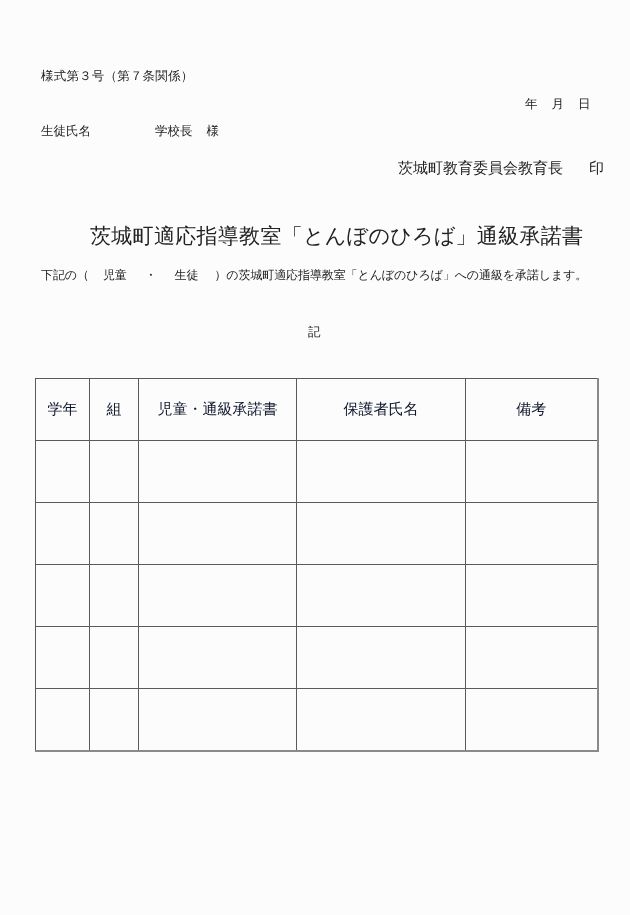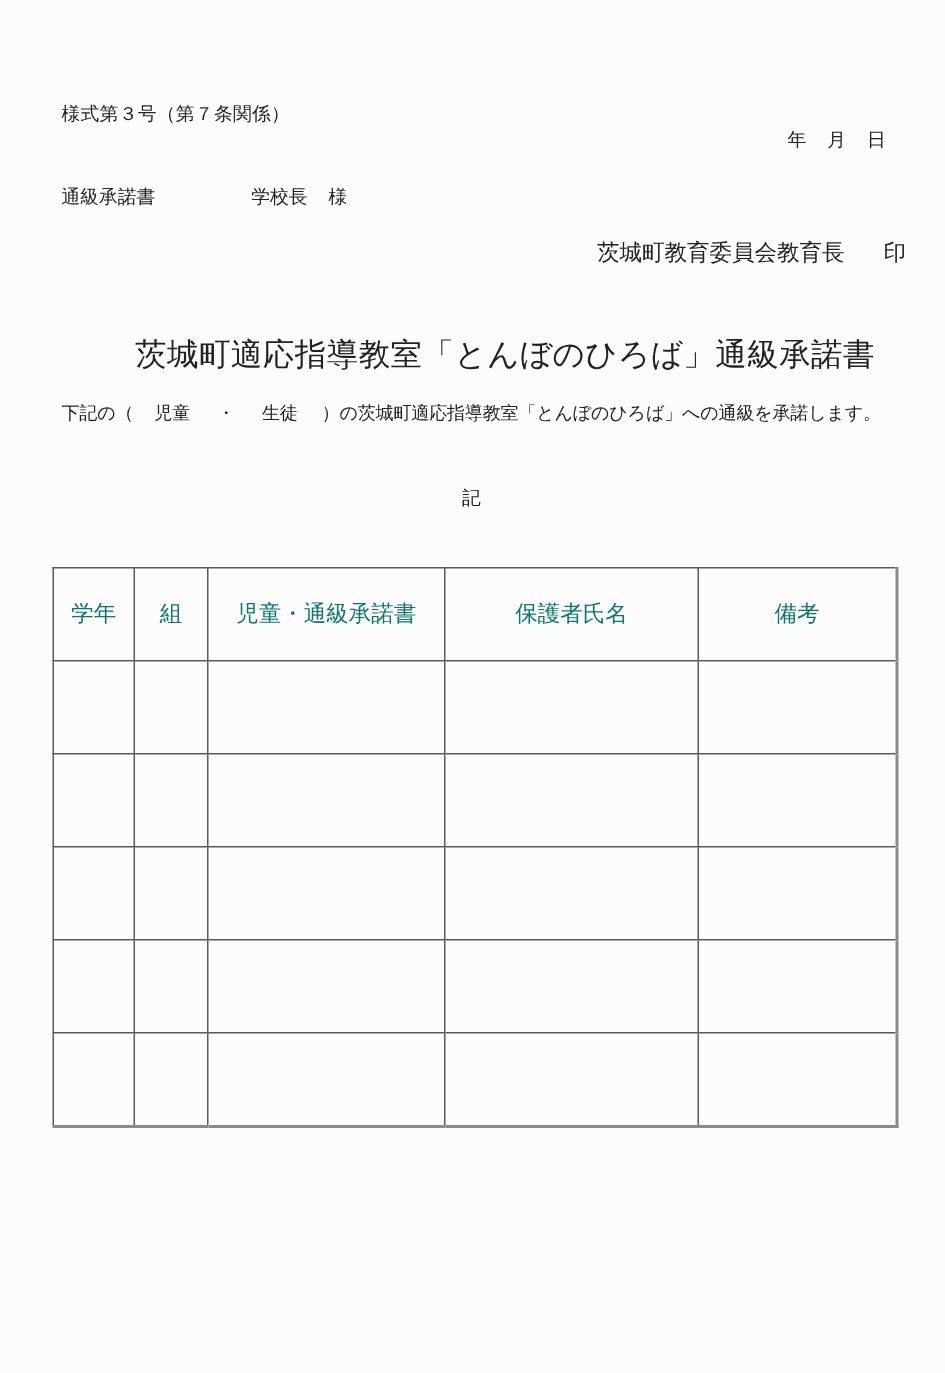--- a/index.html
+++ b/index.html
@@ -10,21 +10,21 @@
     body {
       width: 630px;
       height: 915px;
       position: relative;
       overflow: hidden;
       font-family: "DejaVu Serif", "Liberation Serif", serif;
       color: #222222;
     }
     .abs { position: absolute; white-space: nowrap; font-family: Liberation Mono, monospace; }
     .form-number { left: 41px; top: 68px; font-size: 12.5px; letter-spacing: 0.2px; }
-    .date-line { left: 525px; top: 85px; font-size: 12.5px; word-spacing: 0; }
+    .date-line { left: 525px; top: 96px; font-size: 12.5px; word-spacing: 0; }
     .date-line span { display: inline-block; }
     .date-line .gap { width: 14px; }
     .addressee { left: 41px; top: 123px; font-size: 12.5px; }
     .addressee .gap { display: inline-block; width: 64px; }
     .addressee .gap2 { display: inline-block; width: 14px; }
     .sender { left: 398px; top: 159px; font-size: 15px; }
     .sender .gap { display: inline-block; width: 26px; }
     .doc-title { left: 90px; top: 222px; font-size: 21px; letter-spacing: 0.3px; }
     .statement { left: 41px; top: 267px; font-size: 12px; letter-spacing: -0.1px; }
     .statement .sp { display: inline-block; }
@@ -39,41 +39,41 @@
       table-layout: fixed;
     }
     table.roster td, table.roster th {
       border: 1px solid #5a5a5a;
       height: 61px;
       padding: 0;
       font-weight: normal;
       font-size: 15px;
       text-align: center;
       vertical-align: middle;
-      color: #0f766e;
+      color: #0f172a;
     }
     table.roster tr:last-child td { border-bottom: 2px solid #8a8a8a; }
     table.roster td:last-child, table.roster th:last-child { border-right: 2px solid #8a8a8a; }
     col.c1 { width: 54px; }
     col.c2 { width: 49px; }
     col.c3 { width: 158px; }
     col.c4 { width: 169px; }
     col.c5 { width: 132px; }
   </style>
 </head>
 <body>
 
 <div class="abs form-number">様式第３号（第７条関係）</div>
 
 <div class="abs date-line">
   <span>年</span><span class="gap"></span><span>月</span><span class="gap"></span><span>日</span>
 </div>
 
 <div class="abs addressee">
-  <span>通級承諾書</span><span class="gap"></span><span>学校長</span><span class="gap2"></span><span>様</span>
+  <span>生徒氏名</span><span class="gap"></span><span>学校長</span><span class="gap2"></span><span>様</span>
 </div>
 
 <div class="abs sender">
   <span>茨城町教育委員会教育長</span><span class="gap"></span><span>印</span>
 </div>
 
 <div class="abs doc-title">茨城町適応指導教室「とんぼのひろば」通級承諾書</div>
 
 <div class="abs statement">
   <span>下記の（</span><span class="sp" style="width:14px"></span><span>児童</span><span class="sp" style="width:18px"></span><span>・</span><span class="sp" style="width:18px"></span><span>生徒</span><span class="sp" style="width:16px"></span><span>）の茨城町適応指導教室「とんぼのひろば」への通級を承諾します。</span>

